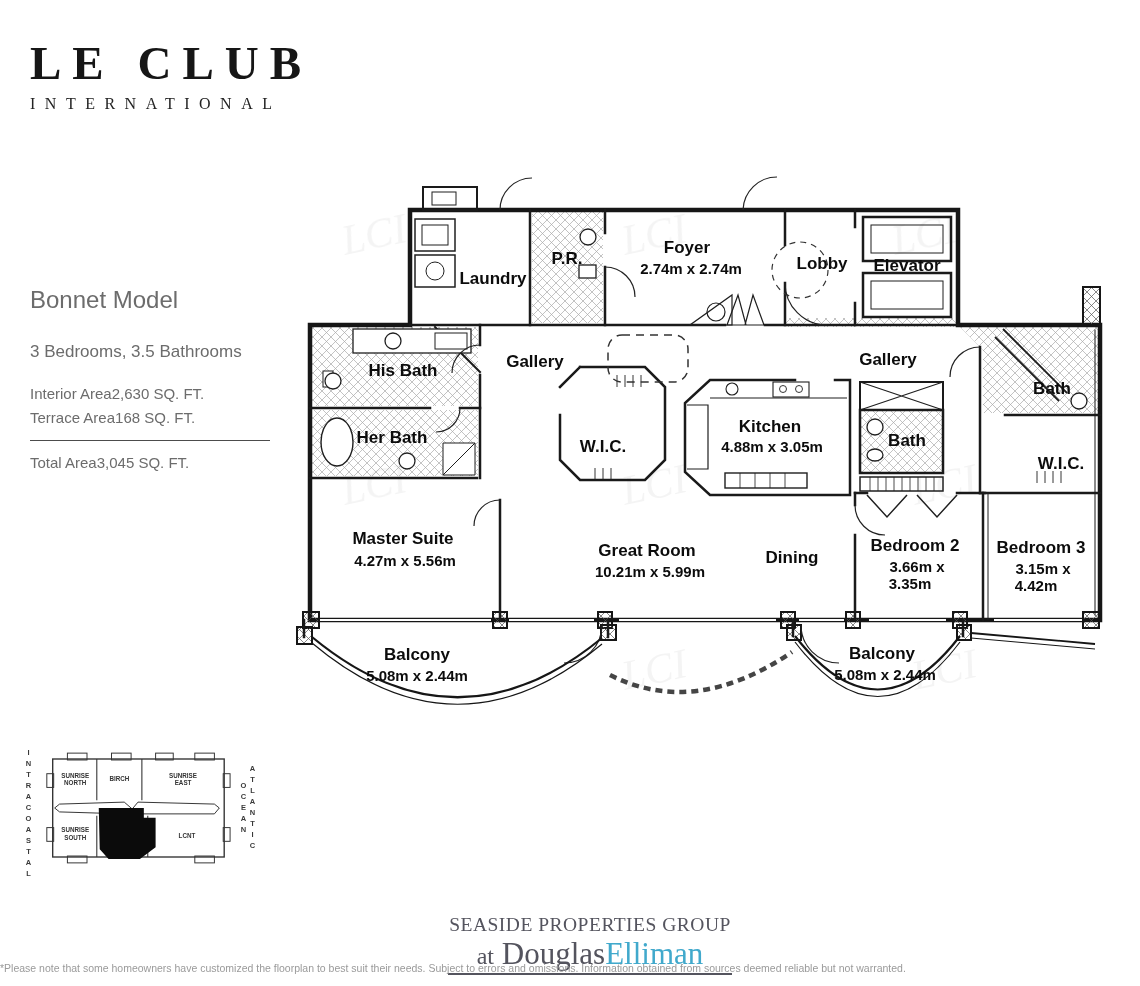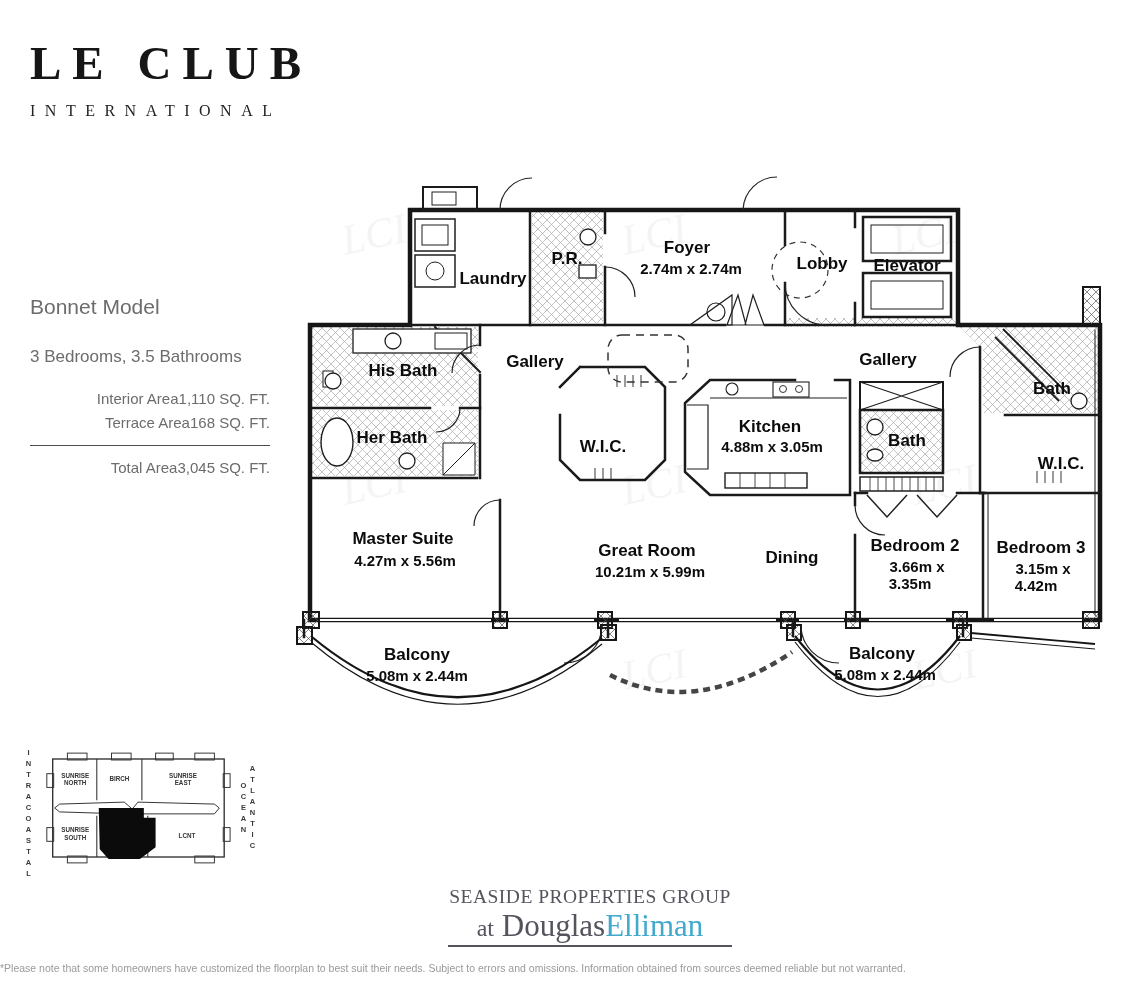--- a/index.html
+++ b/index.html
@@ -2,42 +2,42 @@
 <html><head>
 <meta charset="utf-8">
 <style>
   html,body{margin:0;padding:0;background:#fff;}
   body{position:relative;width:1140px;height:986px;overflow:hidden;
        font-family:"Liberation Sans",sans-serif;color:#1a1a1a;}
 
   
   .brand{position:absolute;left:30px;top:40px;color:#161616;}
   .brand-main{font-family:"Liberation Serif",serif;font-size:47px;letter-spacing:11px;font-weight:600;line-height:1;text-align:center;}
-  .brand-sub{font-family:"Liberation Serif",serif;font-size:16px;letter-spacing:9.5px;margin-top:15px;color:#232323;}
+  .brand-sub{font-family:"Liberation Serif",serif;font-size:16px;letter-spacing:9.5px;margin-top:8px;color:#232323;}
 
   
   .model-info{position:absolute;left:30px;top:278px;width:240px;color:#6c6c6c;font-weight:400;}
-  .model-name{font-size:21px;font-weight:400;margin:17px 0 28px 0;}
+  .model-name{font-size:24px;font-weight:400;margin:8px 0 28px 0;}
   .model-config{font-size:17px;margin:0 0 20px 0;}
-  .arearow{display:flex;justify-content:flex-end;font-size:15px;line-height:24px;}
+  .arearow{display:flex;justify-content:flex-start;font-size:15px;line-height:24px;}
   .rule{border-top:1.5px solid #4c4c4c;margin:10px 0 10px 0;}
 
   
   .plan{position:absolute;left:295px;top:175px;width:820px;height:560px;}
   .rm{font:bold 17px "Liberation Sans",sans-serif;fill:#0c0c0c;text-anchor:middle;}
   .dm{font:bold 15px "Liberation Sans",sans-serif;fill:#0c0c0c;text-anchor:middle;}
 
   
   .keyplan{position:absolute;left:24px;top:748px;display:flex;align-items:center;gap:5px;}
   .kp-side{font-size:7.5px;letter-spacing:2px;color:#3a3a3a;font-weight:600;
            writing-mode:vertical-rl;text-orientation:upright;height:120px;text-align:center;}
   .kp-txt{font:600 6.4px "Liberation Sans",sans-serif;fill:#333;text-anchor:middle;}
 
   
-  .broker{position:absolute;left:440px;top:886px;width:300px;text-align:center;
+  .broker{position:absolute;left:440px;top:914px;width:300px;text-align:center;
           font-family:"Liberation Serif",serif;}
   .broker-l1{font-size:19.5px;color:#54545e;letter-spacing:0.5px;}
   .broker-l2{font-size:31px;color:#54545e;line-height:1.1;margin-top:1px;}
   .broker-l2 .at{font-size:24px;}
   .broker-l2 .elliman{color:#41a9cc;font-family:Liberation Serif, serif;}
   .broker-rule{border-top:2px solid #54545e;margin:2px 8px 3px 8px;}
   .broker-l3{font-size:10.4px;color:#3a9dc0;letter-spacing:0.4px;font-weight:600;}
 
   
   .disclaimer{position:absolute;left:0;right:0;top:962px;text-align:left;
@@ -49,21 +49,21 @@
 <header class="brand">
   <div class="brand-main">LE CLUB</div>
   <div class="brand-sub">INTERNATIONAL</div>
 </header>
 
 <section class="model-info">
   <h2 class="model-name">Bonnet Model</h2>
   <p class="model-config">3 Bedrooms, 3.5 Bathrooms</p>
   <div class="arearow">
     <span>Interior Area</span>
-    <span>1,110 SQ. FT.</span>
+    <span>2,630 SQ. FT.</span>
   </div>
   <div class="arearow">
     <span>Terrace Area</span>
     <span>168 SQ. FT.</span>
   </div>
   <div class="rule"></div>
   <div class="arearow">
     <span>Total Area</span>
     <span>3,045 SQ. FT.</span>
   </div>

